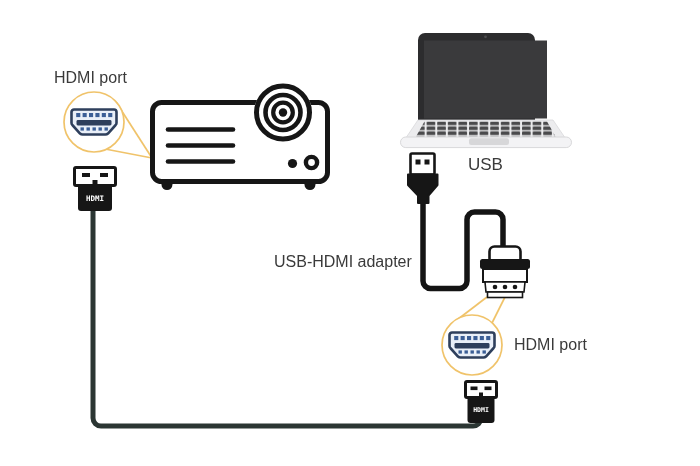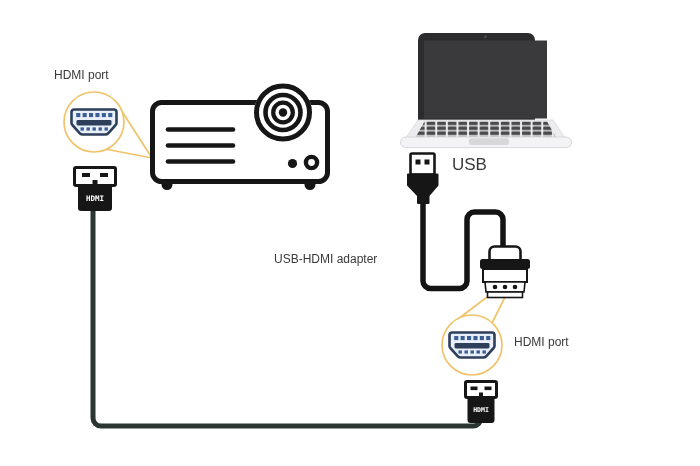--- a/index.html
+++ b/index.html
@@ -1,19 +1,19 @@
 <!DOCTYPE html>
 <html style="--background: #ffffff; --line-black: #161616; --cable-dark: #2b3633; --callout-yellow: #f0c36a; --text: #3a3a3a; --hdmi-icon-border: #2e3f5c; --hdmi-icon-fill: #e9eff8; --hdmi-icon-pin: #3b5e96; --laptop-bezel: #2c2c2e; --laptop-screen: #3a3a3c; --laptop-body: #ececee; --laptop-keys: #4a4a4c;"><head>
 <meta charset="utf-8">
 <style>
   html,body{margin:0;padding:0;background:#fff}
   .canvas{position:relative;width:700px;height:466px;background:var(--background,#ffffff);
           font-family:"Liberation Sans","DejaVu Sans",sans-serif;overflow:hidden}
   .canvas svg{position:absolute;left:0;top:0}
-  .label{position:absolute;color:var(--text,#3a3a3a);font-size:12px;line-height:1.15;white-space:nowrap}
+  .label{position:absolute;color:var(--text,#3a3a3a);font-size:16px;line-height:1.15;white-space:nowrap}
   .label.usb{font-size:17px}
 
   
   .blk{fill:var(--line-black,#161616)}
   .blk-s{stroke:var(--line-black,#161616);fill:none}
   .white-s{fill:#ffffff;stroke:var(--line-black,#161616)}
   .yellow{stroke:var(--callout-yellow,#f0c36a);fill:none;stroke-width:1.7}
   .yellow-c{fill:#ffffff;stroke:var(--callout-yellow,#f0c36a);stroke-width:1.7}
   .cable{stroke:var(--cable-dark,#2b3633);fill:none;stroke-width:5;stroke-linecap:round}
   .usbcable{stroke:#141414;fill:none;stroke-width:5.5}
@@ -130,16 +130,16 @@
       <rect class="white-s" x="465.5" y="381.5" width="31" height="16" rx="1.5" stroke-width="3"></rect>
       <rect class="blk" x="470.5" y="386.5" width="7" height="3.6"></rect>
       <rect class="blk" x="484.5" y="386.5" width="7" height="3.6"></rect>
       <rect class="blk" x="479" y="392.5" width="4" height="4"></rect>
       <rect class="blk" x="467.5" y="396" width="27" height="27" rx="3"></rect>
       <text class="plug-text" x="481" y="412" font-size="6.5" text-anchor="middle">HDMI</text>
     </g>
   </svg>
 
   <div class="label" style="left:54px;top:69px">HDMI port</div>
-  <div class="label usb" style="left:452px;top:155px">USB</div>
+  <div class="label usb" style="left:468px;top:155px">USB</div>
   <div class="label" style="left:274px;top:253px">USB-HDMI adapter</div>
   <div class="label" style="left:514px;top:336px">HDMI port</div>
 </div>
 
 </body></html>

